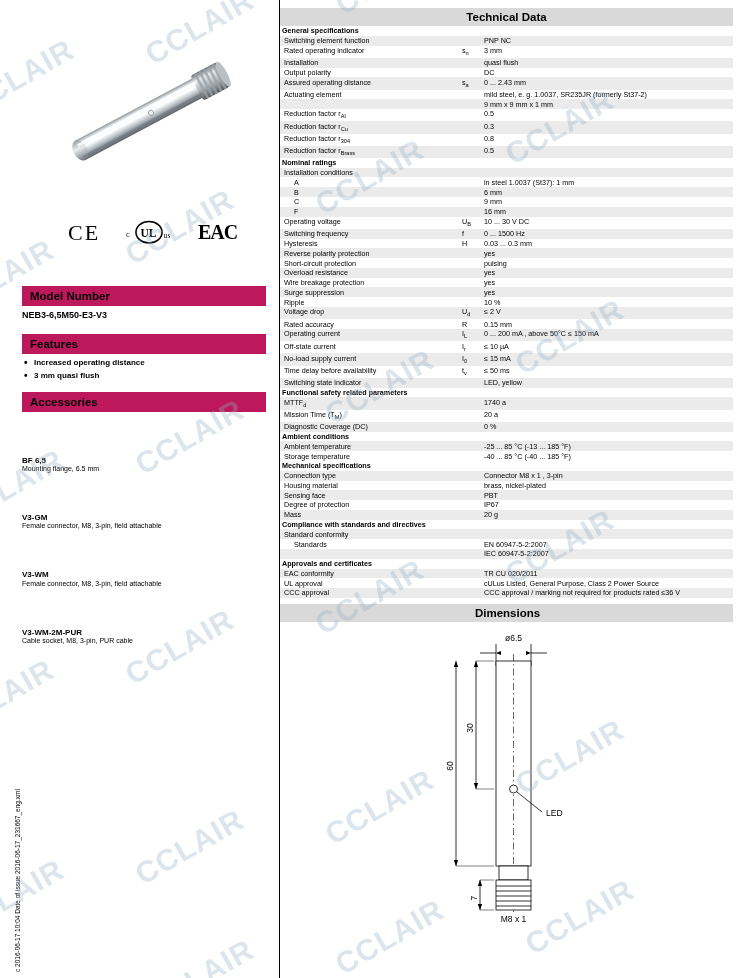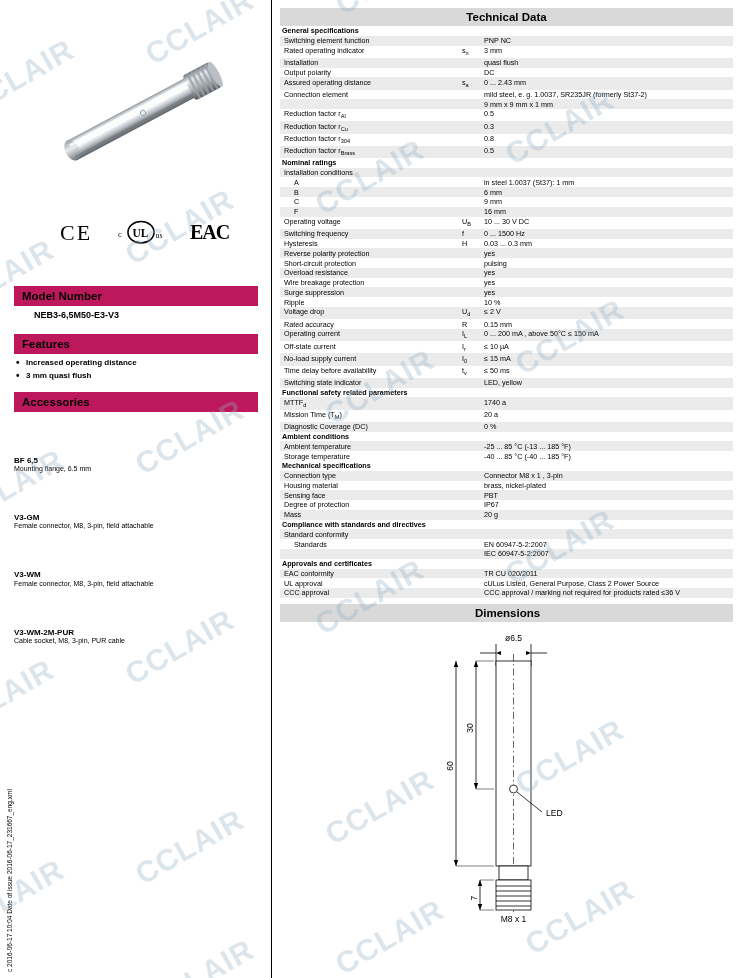--- a/index.html
+++ b/index.html
@@ -23,40 +23,40 @@
     font-family:"Liberation Sans", sans-serif;
     font-weight:bold;
     font-size:30px;
     color:rgba(150,175,195,0.33);
     transform: rotate(-30deg);
     white-space:nowrap;
     letter-spacing:1px;
   }
   
   .left-col {
-    position:absolute; left:0; top:0; width:272px; height:978px;
+    position:absolute; left:8px; top:0; width:272px; height:978px;
     border-right:1px solid #000;
   }
   .photo-area {
     position:absolute; left:14px; top:14px; width:244px; height:185px;
   }
   .sensor-img { position:absolute; left:10px; top:12px; }
   .certs { position:absolute; left:60px; top:218px; width:200px; height:36px; }
   .ce-mark { position:absolute; left:0; top:2px; font-size:22px; font-family:"Liberation Serif", serif; letter-spacing:2px;}
   .ul-mark { position:absolute; left:58px; top:0px; width:46px; height:30px; }
   .eac-mark { position:absolute; left:130px; top:3px; font-size:20px; font-weight:bold; font-family:"Liberation Serif", serif; letter-spacing:-1px;}
   .sec-head {
     background:#be185d;
     font-size:11.5px; font-weight:bold;
     padding:4px 8px 4px 8px;
     margin:0;
   }
   .left-block { position:absolute; left:14px; width:244px; }
   .model-head { top:286px; }
-  .model-val { position:absolute; left:14px; top:310px; font-size:9px; font-weight:bold;margin-left:20px; }
+  .model-val { position:absolute; left:14px; top:310px; font-size:9px; font-weight:bold; }
   .feat-head { top:334px; }
   .feat-list { position:absolute; left:14px; top:358px; width:244px; margin:0; padding:0; list-style:none; }
   .feat-list li { font-size:8px; font-weight:bold; margin-bottom:4px; padding-left:12px; position:relative;}
   .feat-list li:before { content:"\2022"; position:absolute; left:2px; top:-1px; font-size:10px;}
   .acc-head { top:392px; }
   .acc-list { position:absolute; left:14px; top:416px; width:250px; }
   .acc-item { margin-bottom:6px;margin-top:40px; }
   .acc-name { font-size:8px; font-weight:bold; line-height:1.15; }
   .acc-desc { font-size:7px; line-height:1.15; }
   .footer-vert {
@@ -218,21 +218,21 @@
           <td class="lvl1">Output polarity</td>
           <td></td>
           <td>DC</td>
         </tr>
         <tr class="shade">
           <td class="lvl1">Assured operating distance</td>
           <td>s<sub>a</sub></td>
           <td>0 ... 2.43 mm</td>
         </tr>
         <tr>
-          <td class="lvl1">Connection element</td>
+          <td class="lvl1">Actuating element</td>
           <td></td>
           <td>mild steel, e. g. 1.0037, SR235JR (formerly St37-2)</td>
         </tr>
         <tr class="shade">
           <td class="lvl1"></td>
           <td></td>
           <td>9 mm x 9 mm x 1 mm</td>
         </tr>
         <tr>
           <td class="lvl1">Reduction factor r<sub>Al</sub></td>

